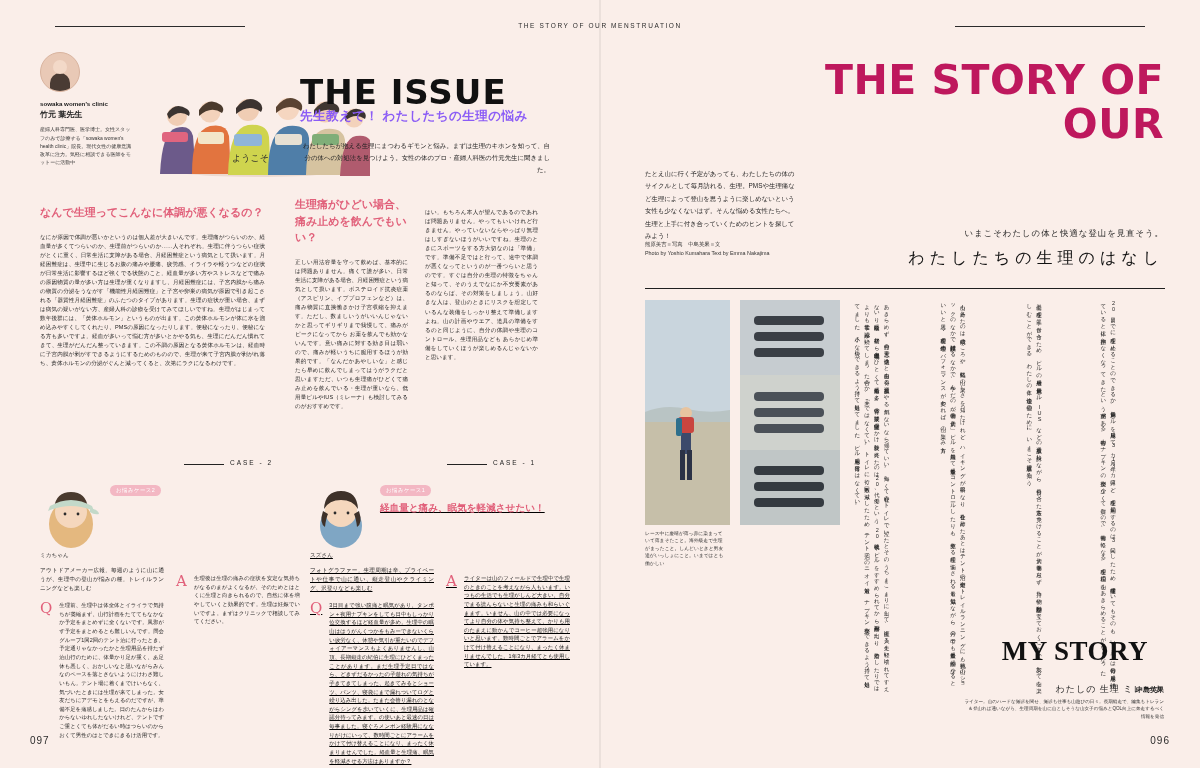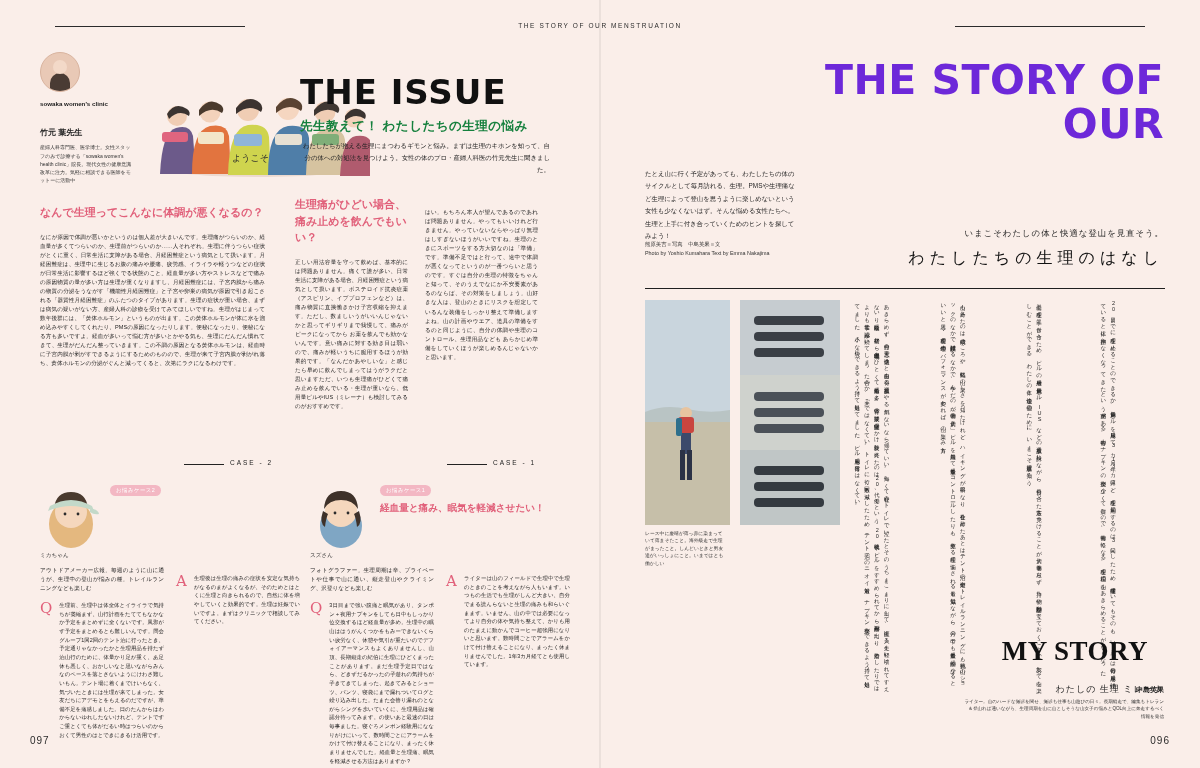--- a/index.html
+++ b/index.html
@@ -20,59 +20,59 @@
   .folio{position:absolute;bottom:22px;font-size:10px;color:#2b2b2b;letter-spacing:1px;}
   .folio-l{left:30px;margin-top:20px;}
   .folio-r{right:30px;}
 
   
   .clinic-box{position:absolute;left:40px;top:52px;width:92px;}
   .avatar{width:38px;height:38px;border-radius:50%;background:#e9c9b6;position:relative;overflow:hidden;border:1px solid #d9b49f;}
   .avatar:after{content:"";position:absolute;left:9px;top:20px;width:20px;height:20px;border-radius:50% 50% 0 0;background:#4a3b34;}
   .avatar:before{content:"";position:absolute;left:12px;top:7px;width:14px;height:14px;border-radius:50%;background:#f3d9c8;z-index:2;}
   .clinic-name{margin-top:7px;font-size:6.2px;font-weight:bold;color:#1d1d1d;line-height:1.5;}
-  .clinic-jp{font-size:8px;font-weight:bold;color:#1d1d1d;margin-top:19px;}
+  .clinic-jp{font-size:8px;font-weight:bold;color:#1d1d1d;margin-top:1px;}
   .clinic-bio{margin-top:5px;font-size:5px;line-height:1.65;color:#333;}
 
   .illo-people{position:absolute;left:140px;top:46px;width:230px;height:135px;}
 
   .issue-title{position:absolute;left:300px;top:72px;font-family:"DejaVu Sans", sans-serif;font-weight:bold;font-size:34px;letter-spacing:1px;color:#111;}
-  .issue-sub{position:absolute;left:300px;top:118px;font-size:12.5px;font-weight:bold;color:#15803d;letter-spacing:.5px;}
+  .issue-sub{position:absolute;left:300px;top:108px;font-size:12.5px;font-weight:bold;color:#8b5cf6;letter-spacing:.5px;}
   .issue-lead{position:absolute;left:300px;top:140px;width:250px;font-size:6.4px;line-height:1.85;color:#222;text-align:right;}
 
   .col-h{font-size:11px;font-weight:bold;color:#e1607a;line-height:1.5;}
   .col-body{font-size:5.6px;line-height:1.62;color:#1f1f1f;text-align:justify;}
 
   .q1{position:absolute;left:40px;top:204px;width:225px;}
   .q2{position:absolute;left:295px;top:196px;width:113px;}
   .q3{position:absolute;left:425px;top:196px;width:113px;}
   .q1 .col-body{margin-top:12px;}
   .q2 .col-body,.q3 .col-body{margin-top:12px;}
 
   .case-label{position:absolute;font-size:6.5px;letter-spacing:2px;color:#222;}
   .case-label:before{content:"";position:absolute;left:-46px;top:5px;width:40px;height:1px;background:#222;}
   .case2-lab{left:230px;top:459px;}
   .case1-lab{left:493px;top:459px;}
 
   .case-block{position:absolute;top:478px;}
   .case-left{left:40px;width:260px;}
-  .case-right{left:310px;width:260px;}
+  .case-right{left:310px;width:260px;text-decoration:underline;}
   .case-head{display:flex;gap:8px;align-items:flex-start;}
   .case-portrait{width:62px;height:70px;position:relative;flex:0 0 62px;}
   .case-tag{display:inline-block;background:#f3b7c3;color:#fff;font-size:5.4px;padding:2px 6px;border-radius:7px;letter-spacing:.5px;}
   .case-title{margin-top:5px;font-size:9.6px;font-weight:bold;color:#e1607a;line-height:1.45;}
   .case-name{font-size:5.6px;color:#333;margin-top:4px;}
   .qa{display:flex;gap:7px;margin-top:8px;}
   .qa-mark{font-family:"DejaVu Serif", serif;font-size:15px;color:#e1607a;line-height:1;flex:0 0 11px;}
   .qa-text{font-size:5.4px;line-height:1.6;color:#1f1f1f;text-align:justify;}
   .case-cols{display:flex;gap:12px;margin-top:6px;}
   .case-cols > div{flex:1;}
 
   
-  .story-title{position:absolute;right:36px;top:58px;width:400px;text-align:right;font-family:"DejaVu Sans", sans-serif;font-weight:bold;font-size:41px;line-height:1.08;letter-spacing:.5px;color:#6d28d9;}
+  .story-title{position:absolute;right:36px;top:58px;width:400px;text-align:right;font-family:"DejaVu Sans", sans-serif;font-weight:bold;font-size:41px;line-height:1.08;letter-spacing:.5px;color:#be185d;}
   .story-lead{position:absolute;left:645px;top:168px;width:152px;font-size:6.4px;line-height:1.95;color:#1f1f1f;}
   .story-tag{position:absolute;right:36px;top:228px;font-size:8.4px;color:#1f1f1f;letter-spacing:1px;}
   .story-jp{position:absolute;right:36px;top:248px;font-size:16px;font-weight:normal;letter-spacing:5px;color:#111;}
   .credit{position:absolute;left:645px;top:240px;font-size:5.4px;line-height:1.7;color:#333;}
 
   .rule-h{position:absolute;left:645px;top:288px;width:520px;height:1px;background:#1f1f1f;}
 
   .photo-main{position:absolute;left:645px;top:300px;width:85px;height:225px;background:#cfd8e0;overflow:hidden;}
   .photo-strip{position:absolute;left:740px;top:300px;width:100px;height:225px;background:#dfe4e6;overflow:hidden;}
   .photo-cap{position:absolute;left:645px;top:530px;width:82px;font-size:4.8px;line-height:1.55;color:#333;}

